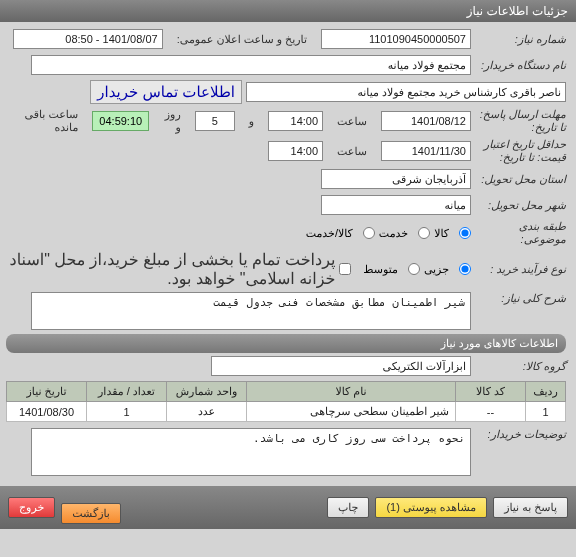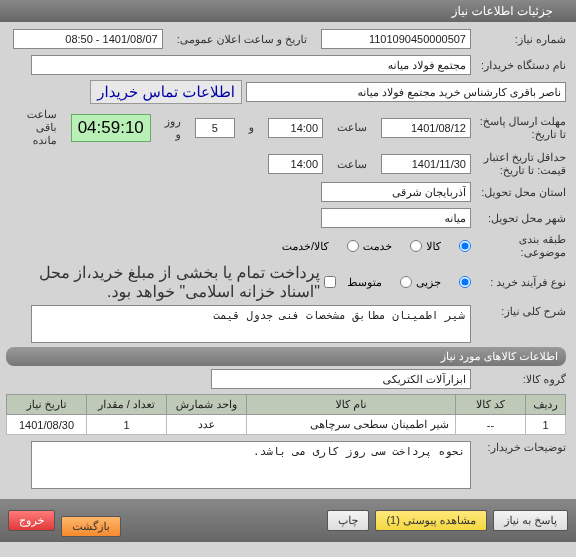--- a/index.html
+++ b/index.html
@@ -1,31 +1,31 @@
 <!DOCTYPE html>
 <html dir="rtl" lang="fa"><head>
 <meta charset="utf-8">
 <style>
 * { box-sizing: border-box; margin: 0; padding: 0; }
 body { font-family: Tahoma, Arial, sans-serif; font-size: 11px; background: #d4d4d4; direction: rtl; }
 .container { width: 576px; background: #d4d4d4; }
-.titlebar { background: linear-gradient(to bottom, #888, #666); color: #fff; padding: 4px 23px; font-size: 12px; }
+.titlebar { background: linear-gradient(to bottom, #888, #666); color: #fff; padding: 4px 8px; font-size: 12px; }
 .form-area { padding: 6px 10px 6px 6px; }
 .row { display: flex; align-items: center; margin-bottom: 4px; min-height: 22px; }
-.label { width: 95px; font-size: 11px; color: #333; padding-left: 4px; text-align: right; flex-shrink:0; }
+.label { width: 95px; font-size: 11px; color: #333; padding-left: 4px; text-align: right; flex-shrink:0;font-style:italic; }
 .field { background: #fff; border: 1px solid #888; height: 20px; padding: 2px 4px; font-size: 11px; color: #222; }
 .field-sm { width: 90px; }
 .field-md { width: 150px; }
 .field-lg { width: 260px; }
 .field-xl { width: 440px; }
 .inline-label { font-size: 11px; color: #333; padding: 0 14px; }
 .link-btn { background: #e8e8e8; border: 1px solid #999; padding: 2px 6px; font-size: 15px; color: #00a; cursor: pointer; margin-right: 4px; }
-.countdown { background: #b8f0b8; border: 1px solid #6a6; padding: 3px 6px; font-size: 17px; }
+.countdown { background: #b8f0b8; border: 1px solid #6a6; padding: 3px 6px; font-size: 11px; }
 .radio-group { display: flex; align-items: center; gap: 4px; }
-.radio-item { display: flex; align-items: center; gap: 18px; font-size: 11px; }
+.radio-item { display: flex; align-items: center; gap: 10px; font-size: 11px; }
 .radio { width: 12px; height: 12px; }
 .check { width: 12px; height: 12px; }
 .note { font-size: 16px; color: #333; padding-right: 4px; }
 .section-header { background: linear-gradient(to bottom, #999, #777); color: #fff; padding: 3px 8px; font-size: 11px; margin: 4px 0 2px 0; border-radius: 8px; }
 .textarea { background: #fff; border: 1px solid #888; width: 440px; height: 38px; padding: 3px 5px; font-size: 11px; resize: none; color:#222; }
 table.data { border-collapse: collapse; width: 100%; margin-top: 2px; }
 table.data th { background: #bfc9b8; border: 1px solid #999; padding: 3px 4px; font-size: 11px; font-weight: normal; color: #222; }
 table.data td { background: #fff; border: 1px solid #bbb; padding: 3px 4px; font-size: 11px; text-align: center; color:#222; }
 .footer { background: linear-gradient(to bottom, #888, #666); padding: 5px 8px; display: flex; align-items: center; gap: 6px; }
 .btn { border: 1px solid #555; padding: 3px 10px; font-size: 11px; cursor: pointer; border-radius: 2px; }

